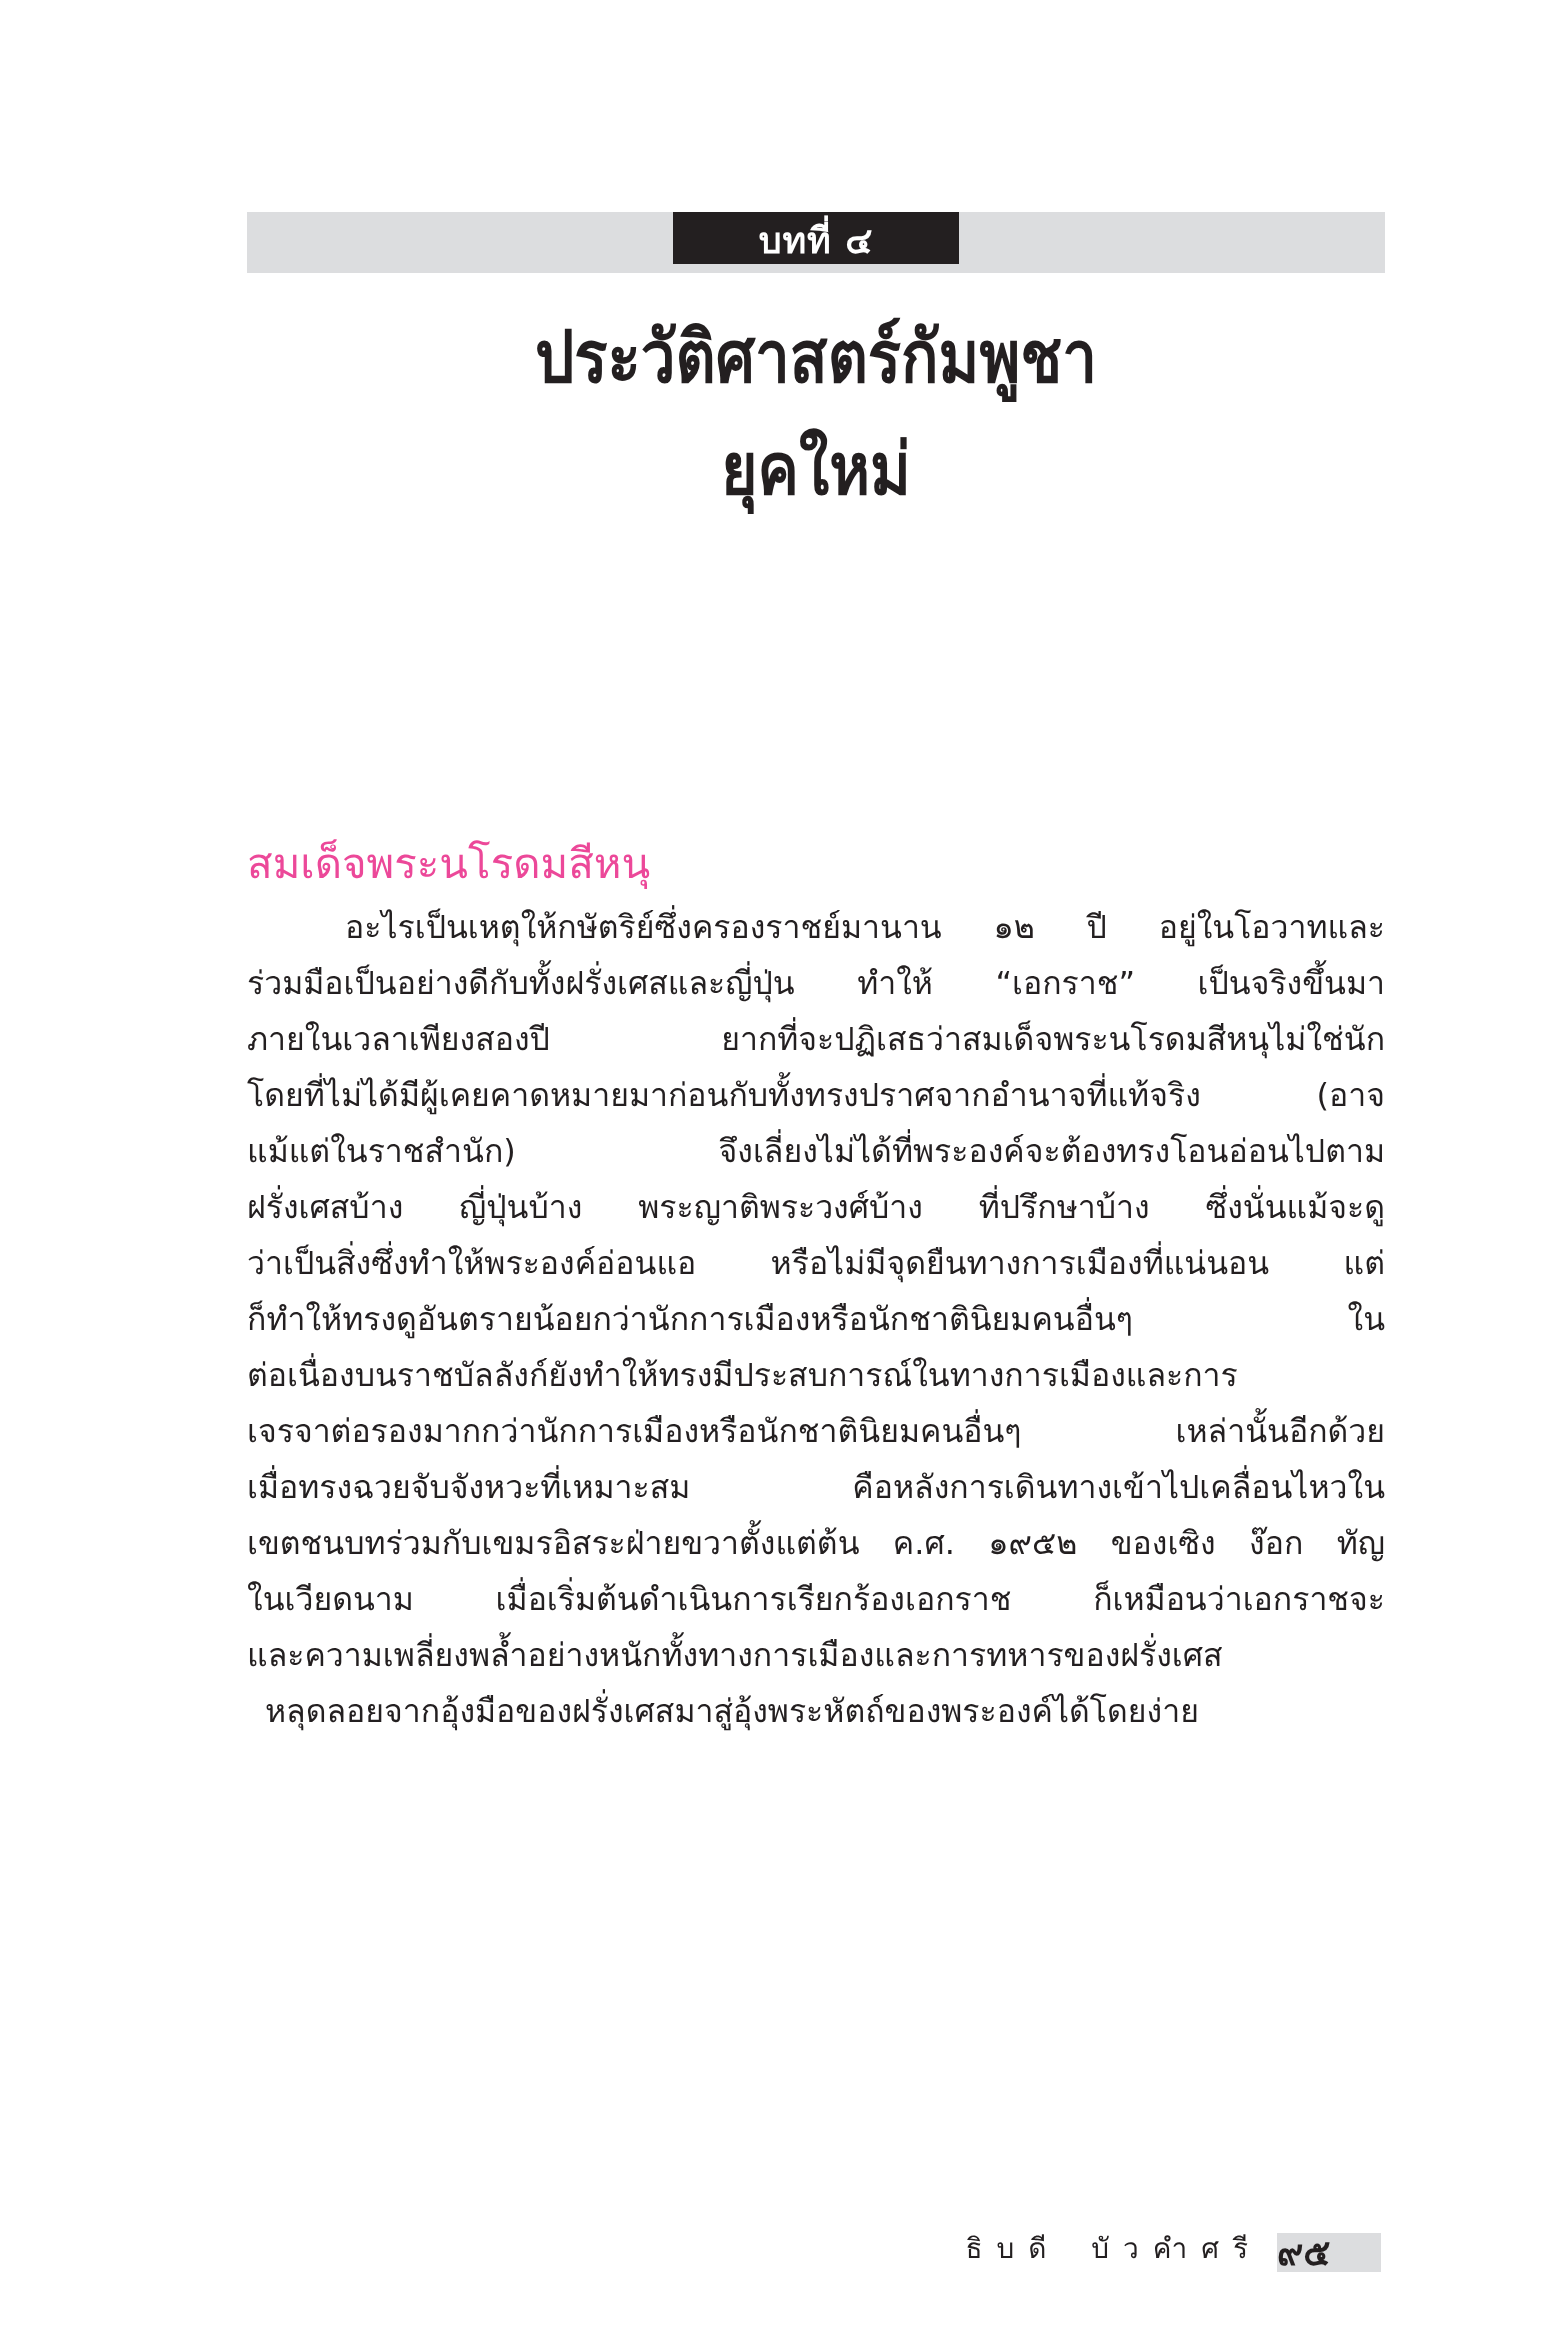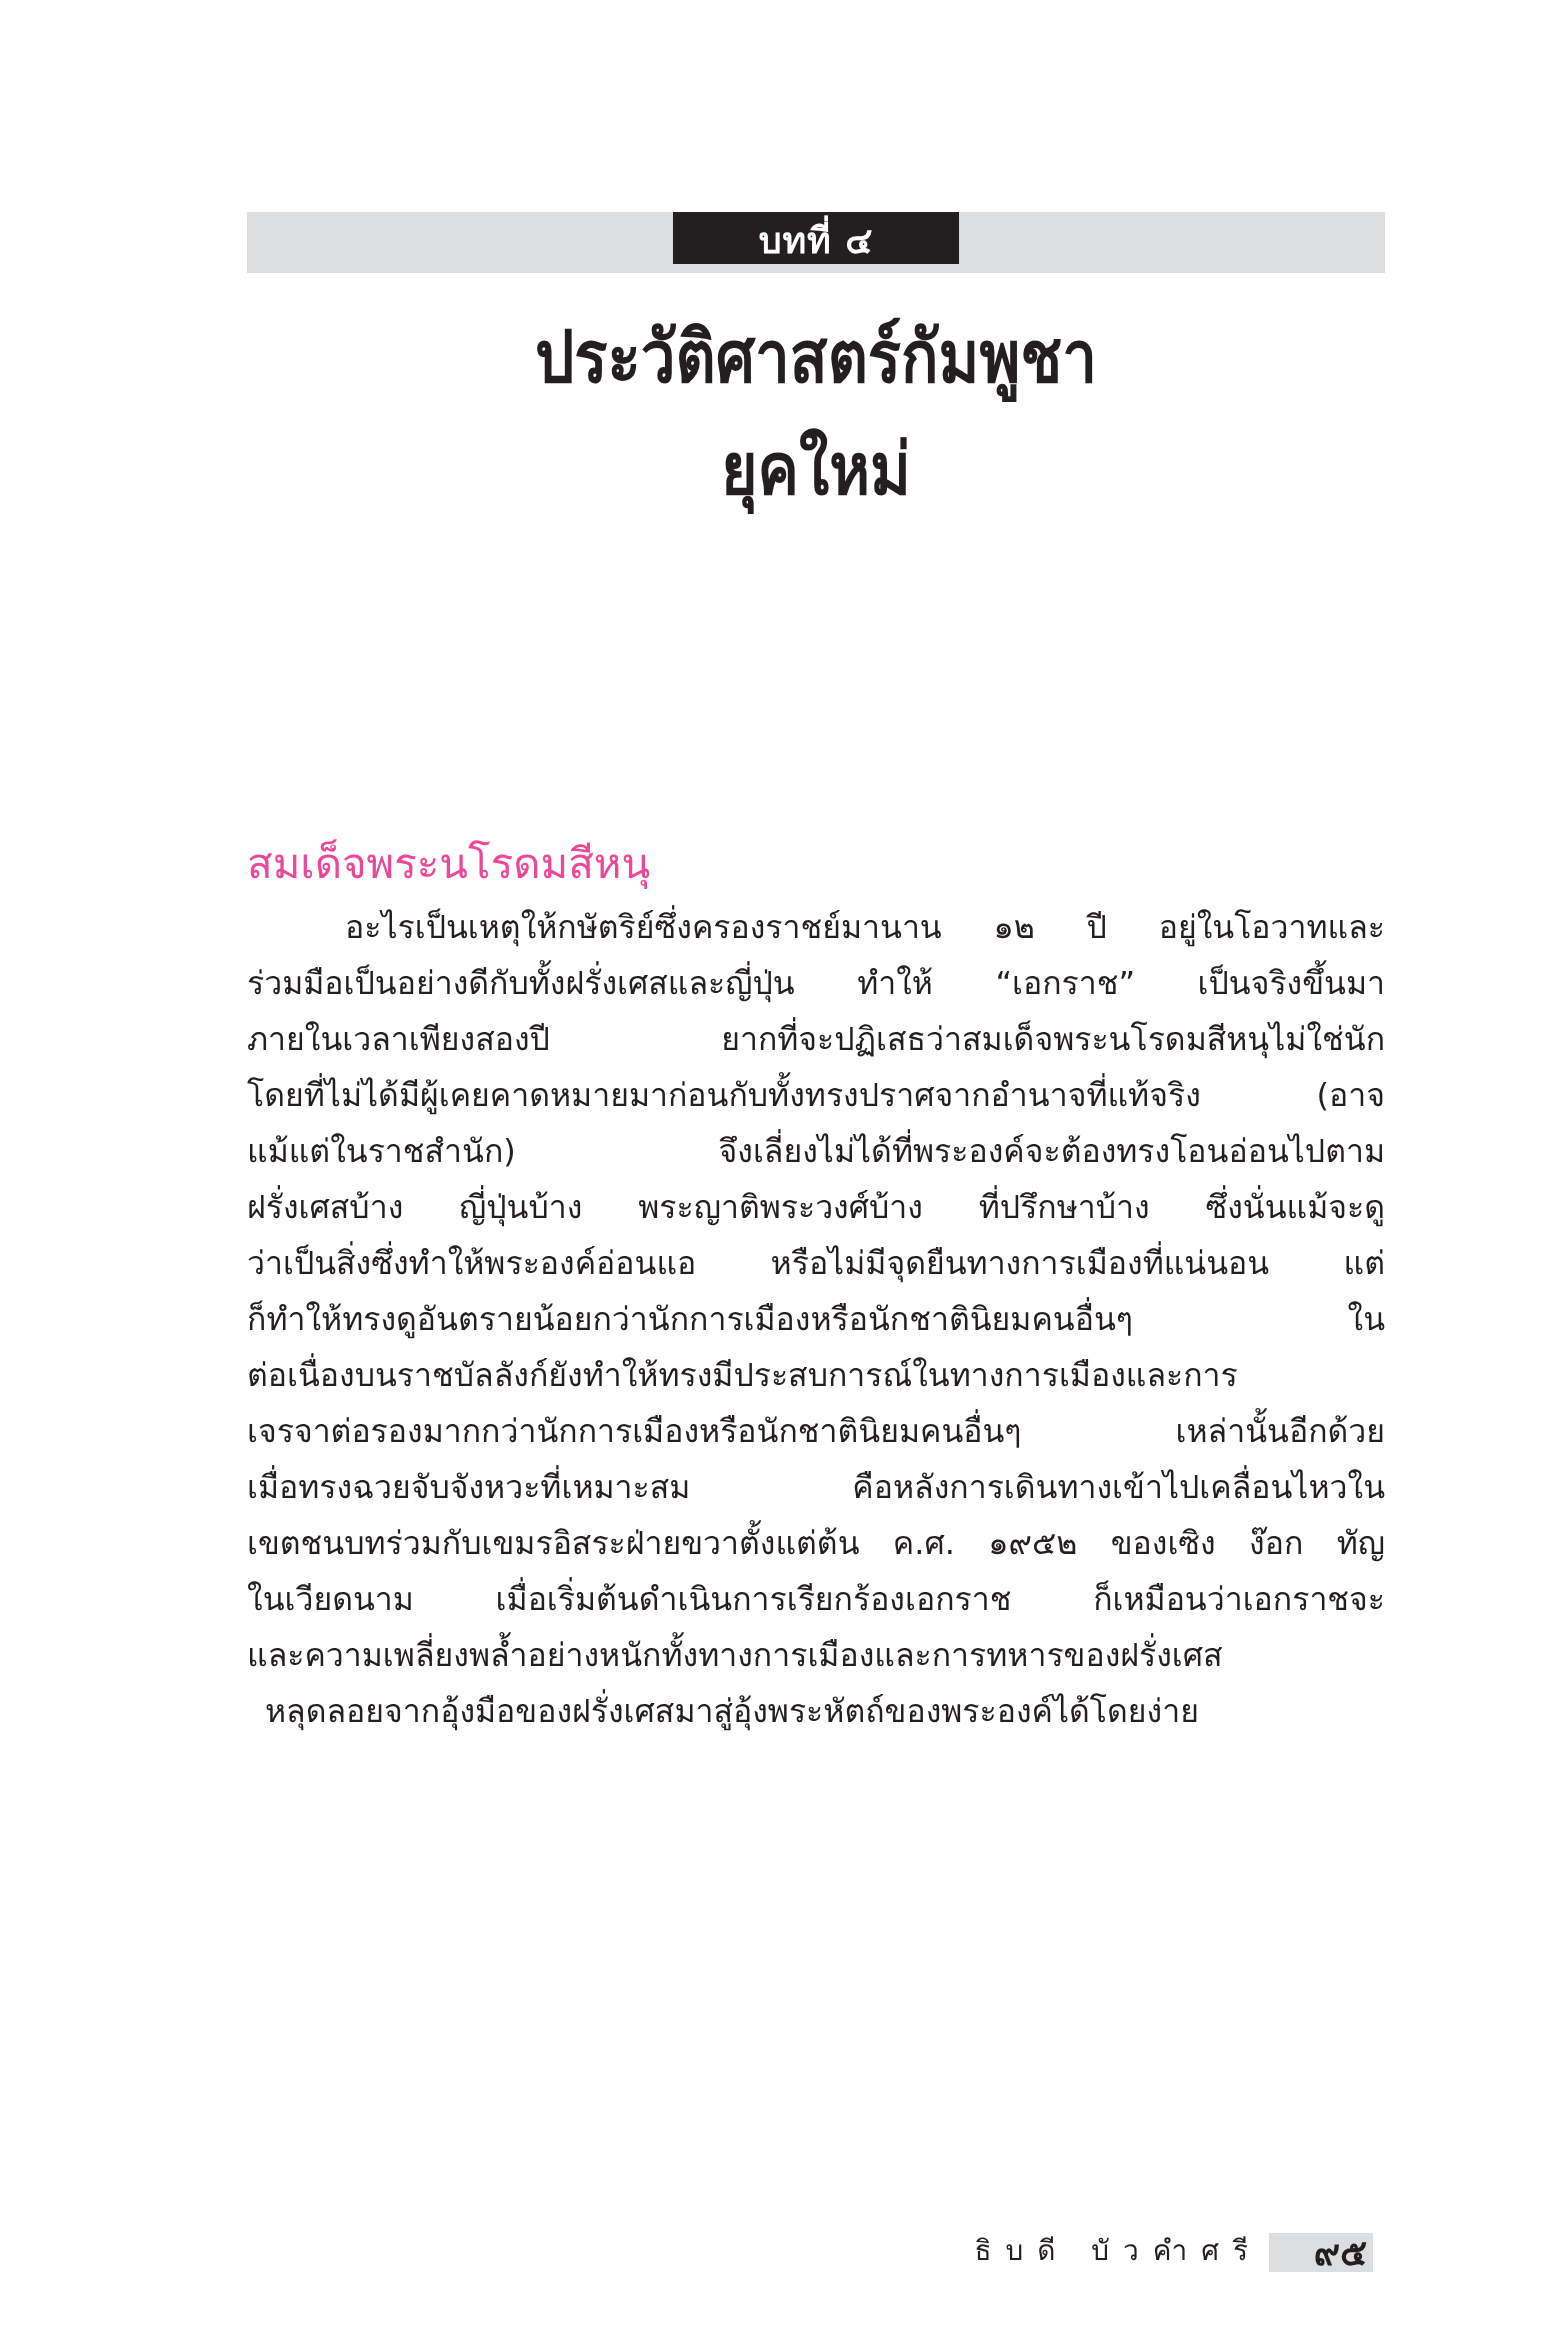--- a/index.html
+++ b/index.html
@@ -91,38 +91,37 @@
     position: absolute;
     left: 247px;
     top: 2224px;
     width: 1138px;
     height: 57px;
   }
   .footer-author {
     position: absolute;
     right: 123px;
     top: 5.7px;
-    font-family: Liberation Sans, sans-serif;
+    font-family: Liberation Mono, monospace;
     font-size: 28px;
     letter-spacing: 14px;
     line-height: 42px;
     color: #231f20;
     white-space: nowrap;
     margin-left: 43px;
   }
   .page-number-box {
     position: absolute;
-    right: 12px;
+    right: 4px;
     top: 8.5px;
     width: 104px;
     height: 39px;
     background: #dcdddf;
     display: flex;
     align-items: center;
-    justify-content: flex-end;
     padding-right: 5.7px;
     box-sizing: border-box;
   }
   .page-number {
     font-family: "DejaVu Serif", "Liberation Serif", serif;
     font-weight: bold;
     font-size: 36px;
     line-height: 1;
     color: #231f20;
   }

